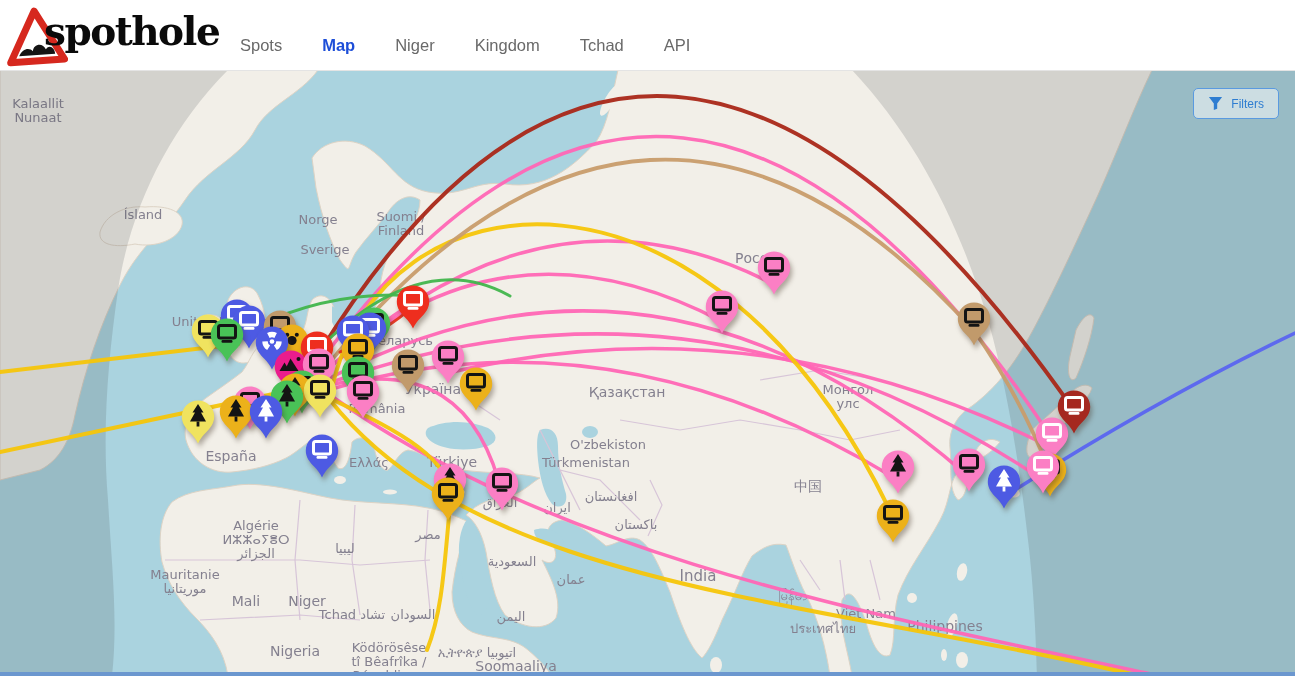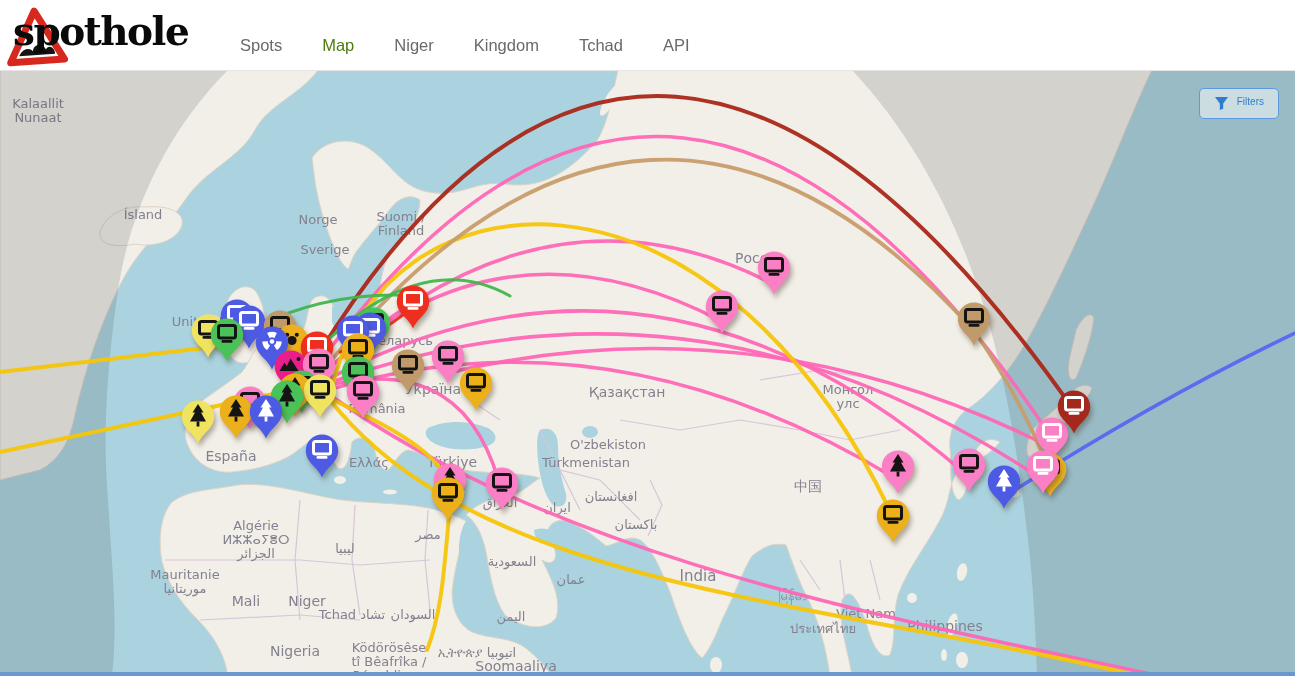--- a/index.html
+++ b/index.html
@@ -2,33 +2,33 @@
 <html><head>
 <meta charset="utf-8">
 <style>
   html,body{margin:0;padding:0;background:#fff;}
   body{width:1295px;height:676px;position:relative;overflow:hidden;
        font-family:"Liberation Sans",sans-serif;}
   
   #header{position:absolute;top:0;left:0;width:100%;height:70px;background:#fff;
           border-bottom:1px solid #e4e4e4;z-index:50;}
   #logo-tri{position:absolute;left:4px;top:4px;}
-  #brand{position:absolute;left:13px;top:8px;font-family:"DejaVu Serif","Liberation Serif",serif;
+  #brand{position:absolute;left:44px;top:8px;font-family:"DejaVu Serif","Liberation Serif",serif;
          font-weight:bold;font-size:39px;letter-spacing:-1.5px;color:#0a0a0a;}
   #nav{position:absolute;left:240px;top:0;height:90px;display:flex;align-items:center;gap:40px;}
   .nav-item{font-size:16.5px;color:#696969;cursor:pointer;}
-  .nav-item.active{color:#4d7c0f;font-weight:normal;}
+  .nav-item.active{color:#1d4ed8;font-weight:bold;}
   
   #map-svg{position:absolute;top:0;left:0;z-index:10;}
   #pin-layer{position:absolute;top:0;left:0;width:100%;height:100%;z-index:20;}
   .pin{position:absolute;width:36px;height:46px;
        filter:drop-shadow(2px 4px 2.5px rgba(70,55,40,.4));}
   
   #controls{position:absolute;top:88px;right:16px;z-index:60;display:flex;gap:12px;}
-  .ctl-btn{display:flex;gap:8px;padding:7px 14px;font-size:10px;
+  .ctl-btn{display:flex;align-items:center;gap:8px;padding:7px 14px;font-size:12px;
            color:#2e7dd1;background:rgba(255,255,255,.5);border:1px solid #5a9ae0;
            border-radius:5px;cursor:pointer;font-family:"Liberation Sans",sans-serif;}
   
   #footer-strip{position:absolute;left:0;bottom:0;width:100%;height:4px;background:#6b97cf;z-index:45;}
 </style>
 </head>
 <body>
 
 <svg id="map-svg" width="1295" height="676" viewBox="0 0 1295 676">
     <rect x="0" y="0" width="1295" height="676" fill="#aad3df"></rect>

